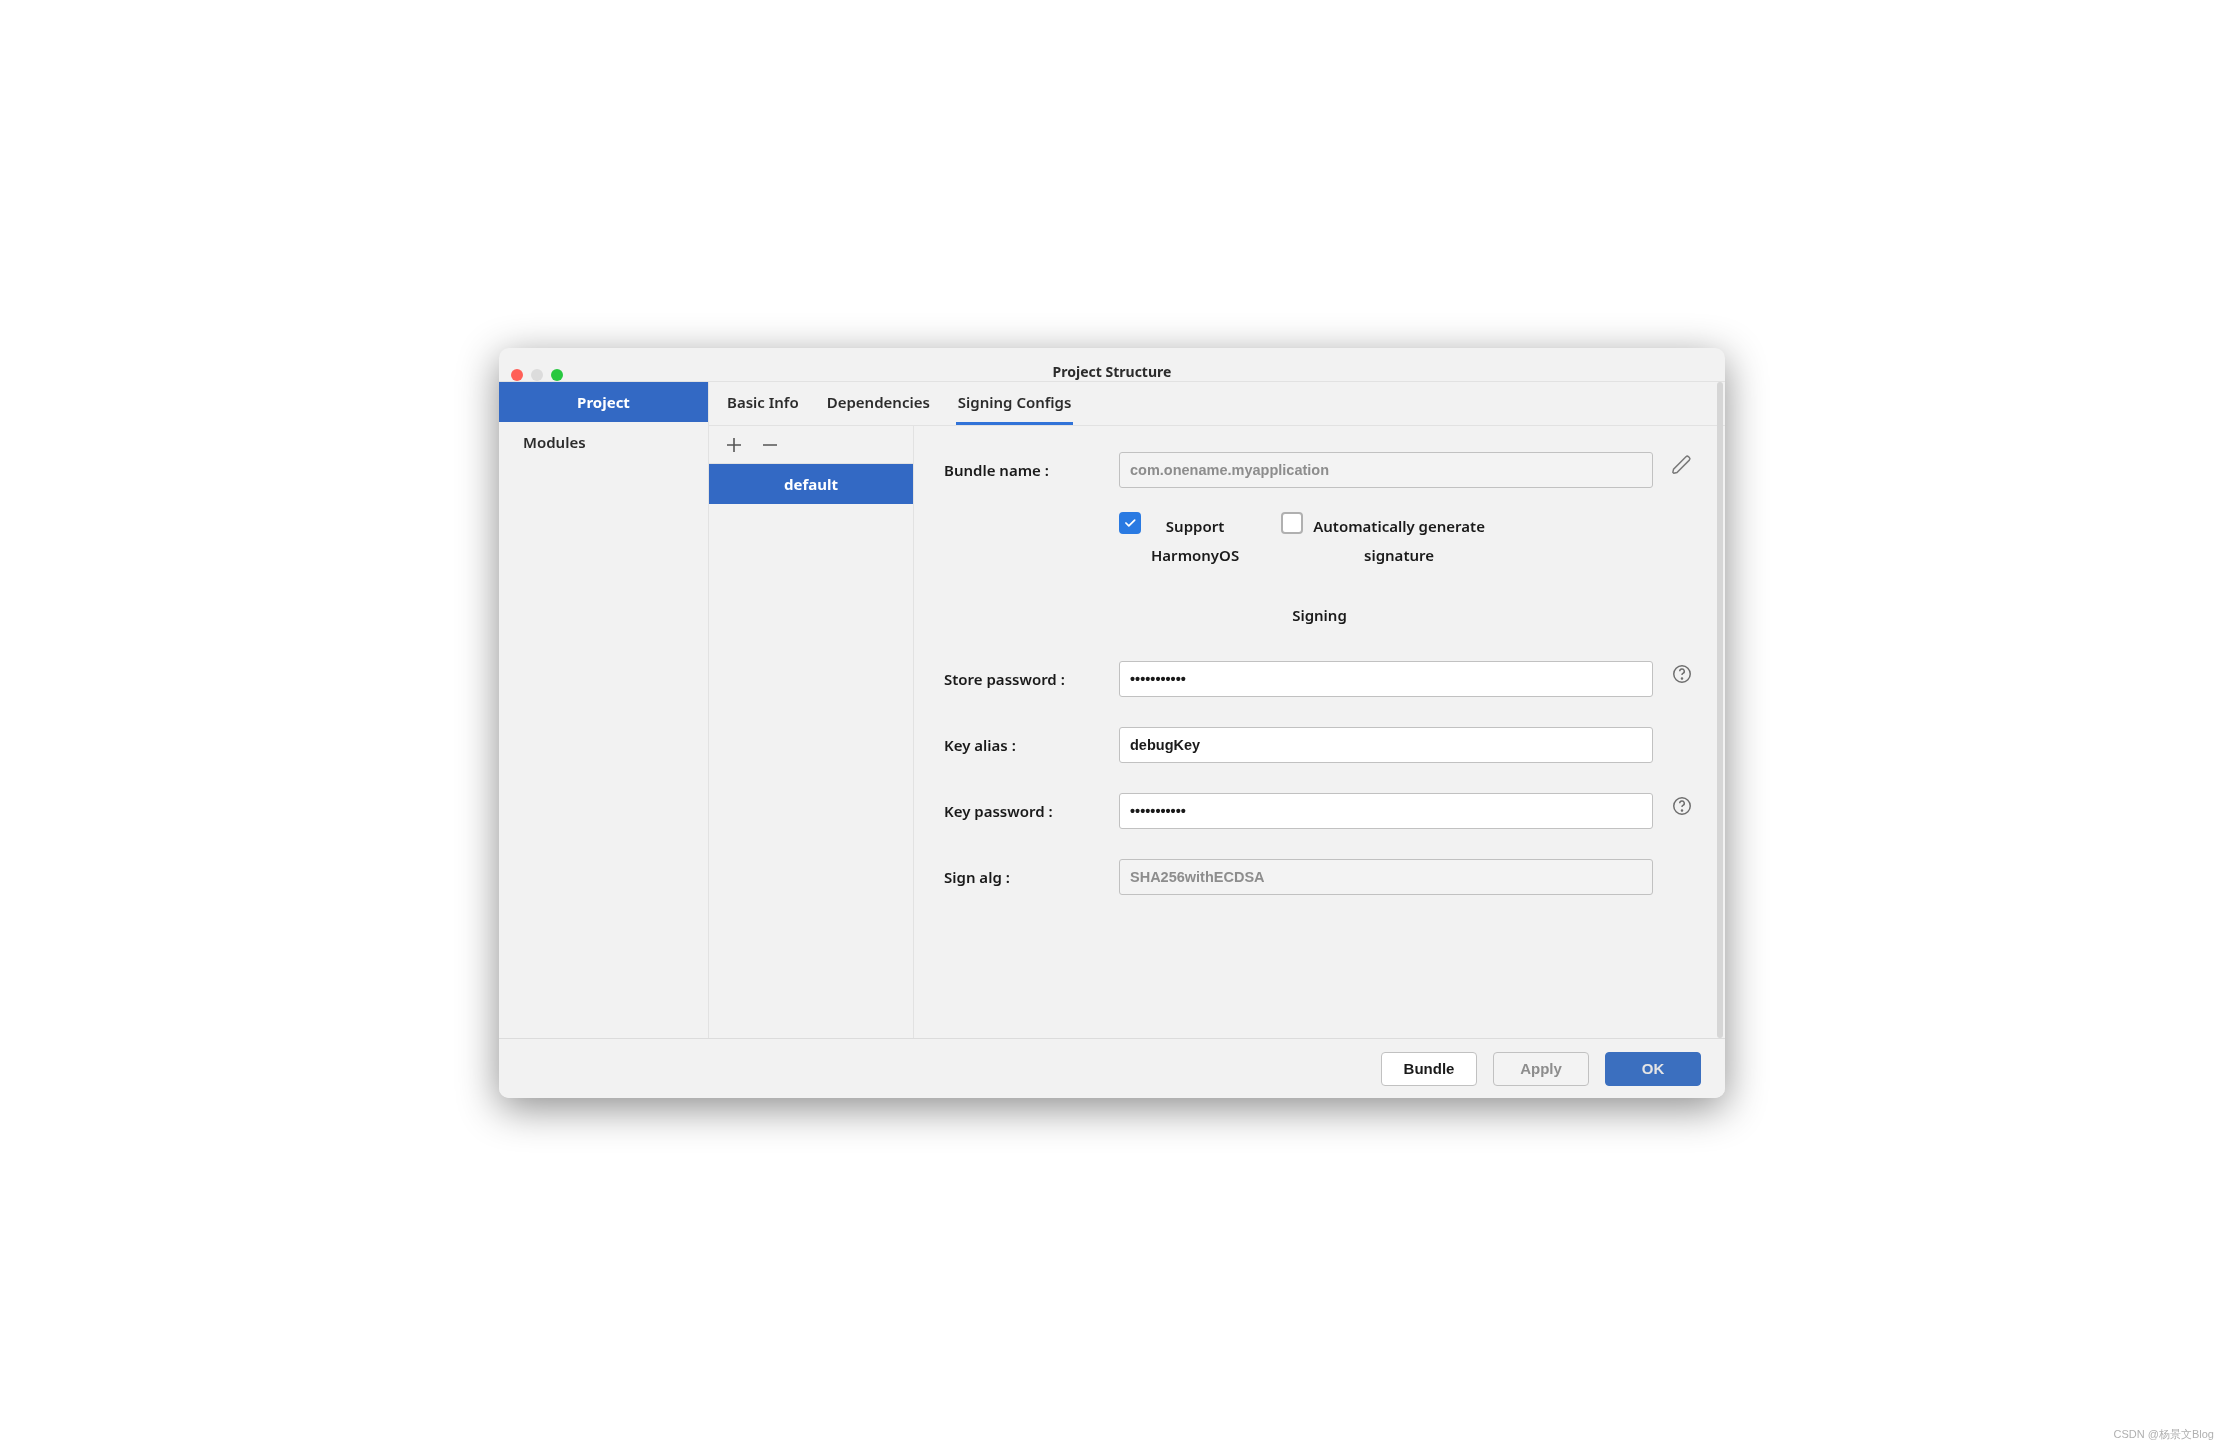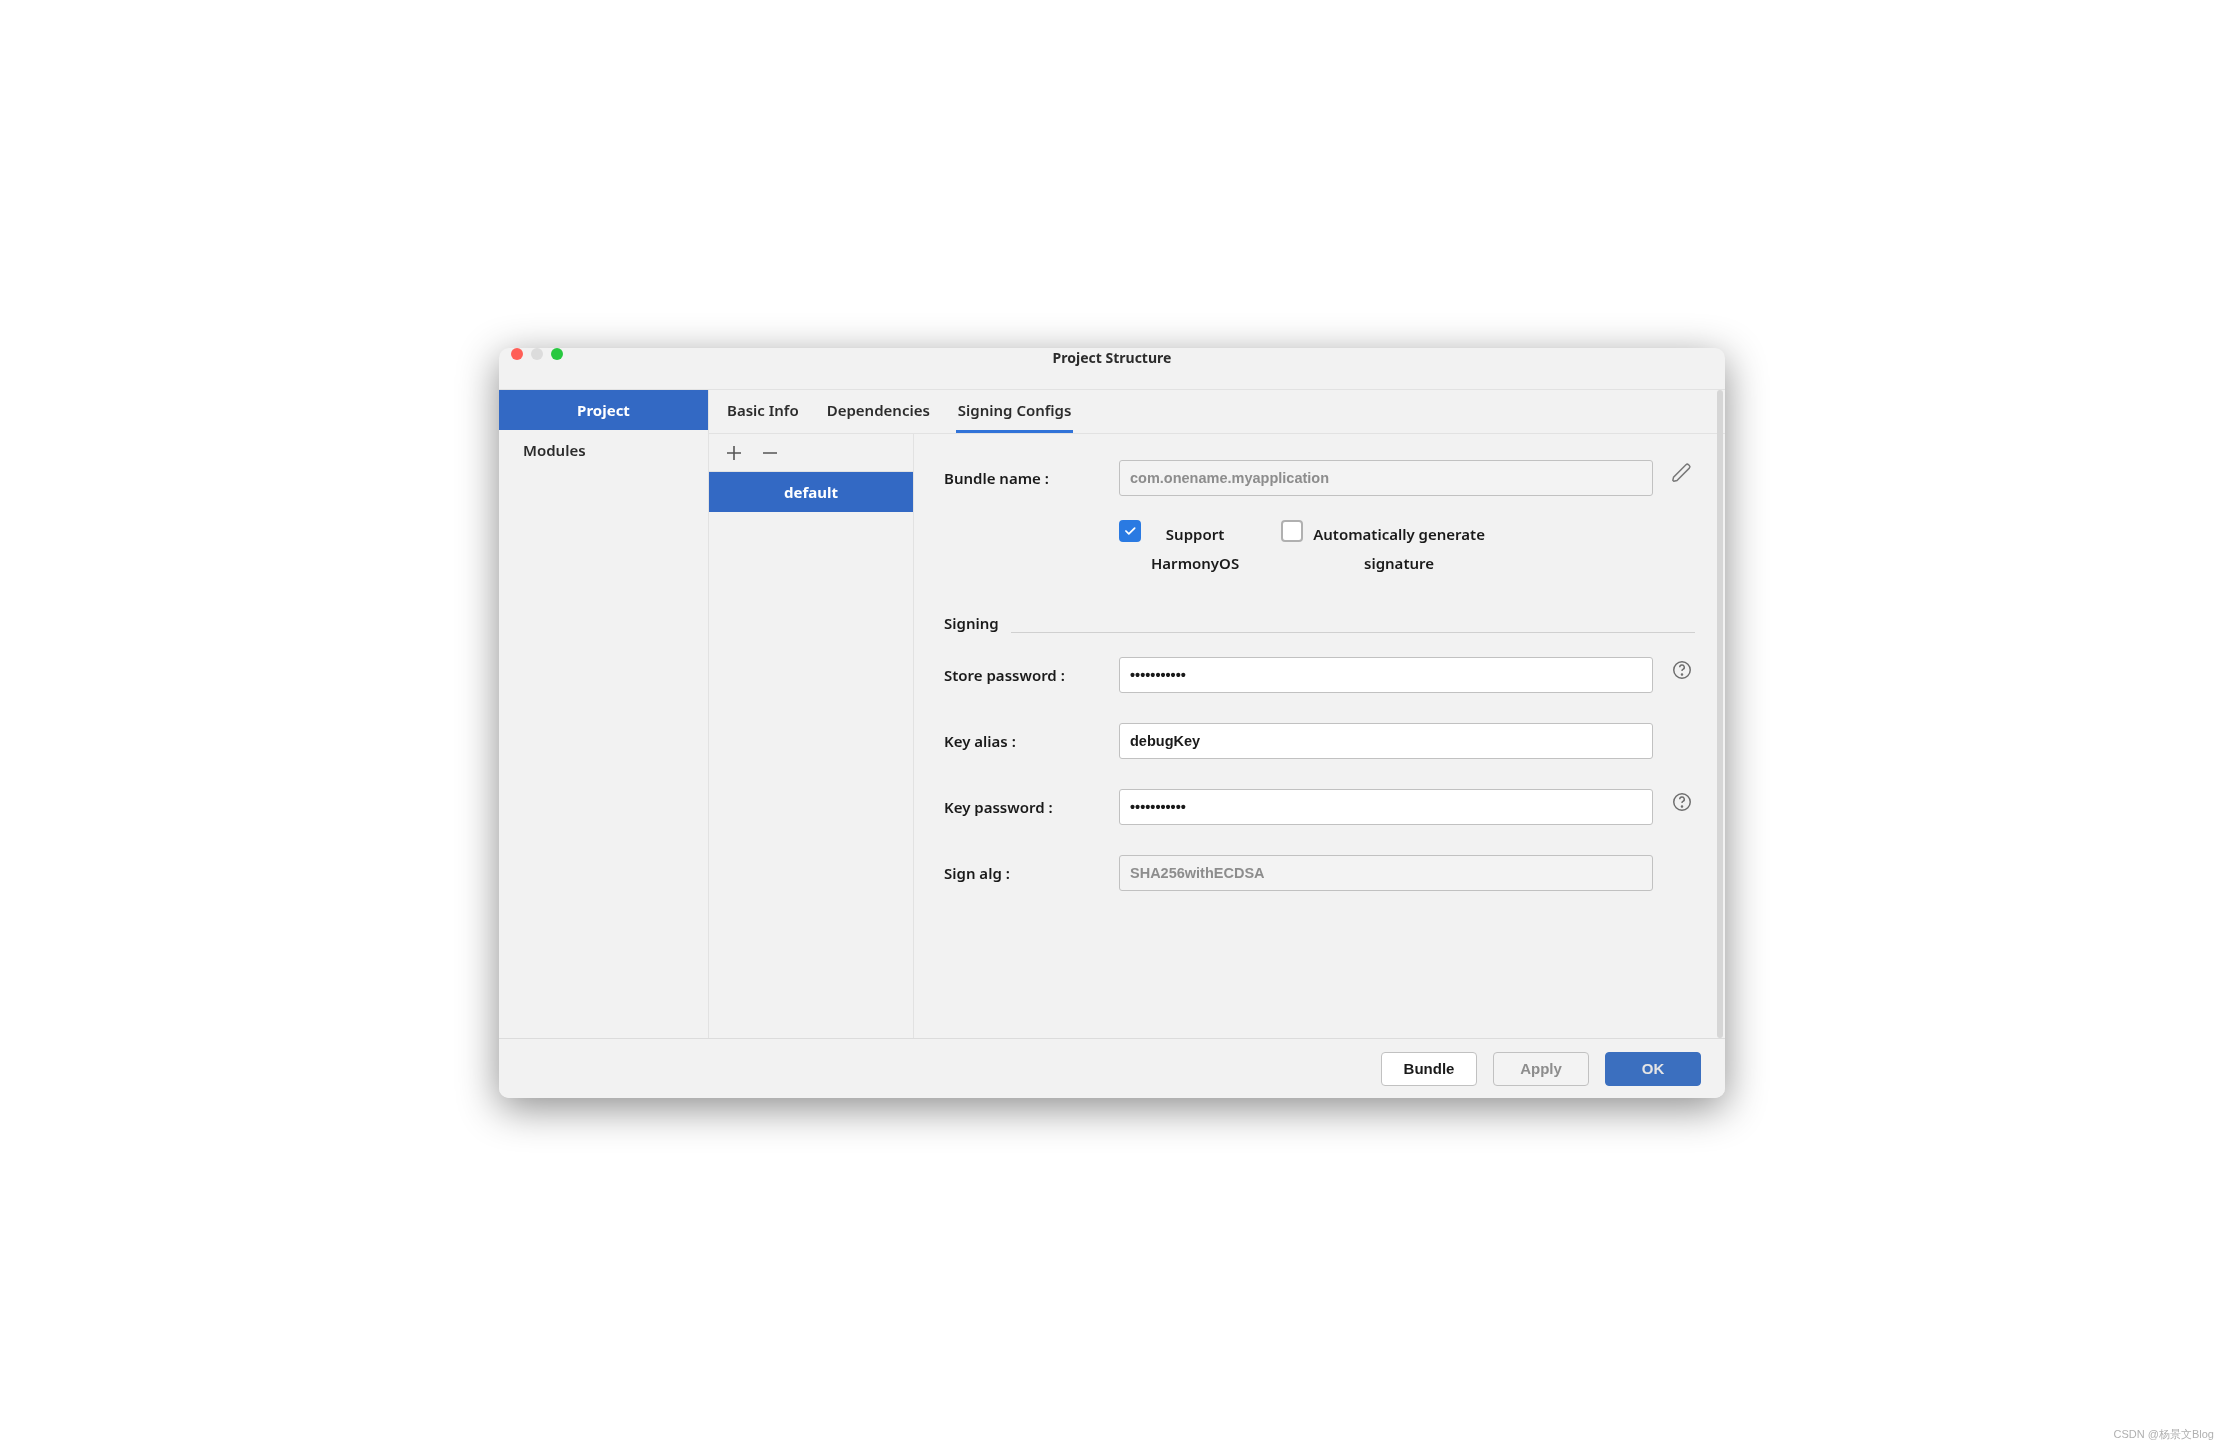--- a/index.html
+++ b/index.html
@@ -17,23 +17,23 @@
       height: 750px;
       background: #f2f2f2;
       border-radius: 10px;
       box-shadow: 0 10px 40px rgba(0,0,0,0.45);
       overflow: hidden;
       display: flex;
       flex-direction: column;
       position: relative;
     }
     .titlebar {
-      height: 42px;
-      display: flex;
-      align-items: flex-start;
+      height: 34px;
+      display: flex;
+      align-items: flex-end;
       padding: 0 12px;
       position: relative;
       border-bottom: 1px solid #e2e2e2;
     }
     .traffic-lights { display: flex; gap: 8px; }
     .traffic-light { width: 12px; height: 12px; border-radius: 50%; }
     .tl-close { background: #ff5f57; }
     .tl-min { background: #dcdcdc; }
     .tl-max { background: #28c840; }
     .title {
@@ -209,23 +209,24 @@
     }
     .cb.checked { background: #2a7ae2; border-color: #2a7ae2; }
     .cb-label {
       font-size: 15px;
       font-weight: 600;
       color: #1a1a1a;
       line-height: 1.9;
     }
     .section-divider {
       display: flex;
-      align-items: flex-end;
+      align-items: center;
       gap: 12px;
       margin: 10px 0 24px;
+      flex-direction: column;
     }
     .section-divider .line {
       flex: 1; height: 1px; background: #d0d0d0;
     }
     .section-title {
       font-size: 15px;
       font-weight: 600;
       color: #1a1a1a;
     }
     .input-with-browse {

